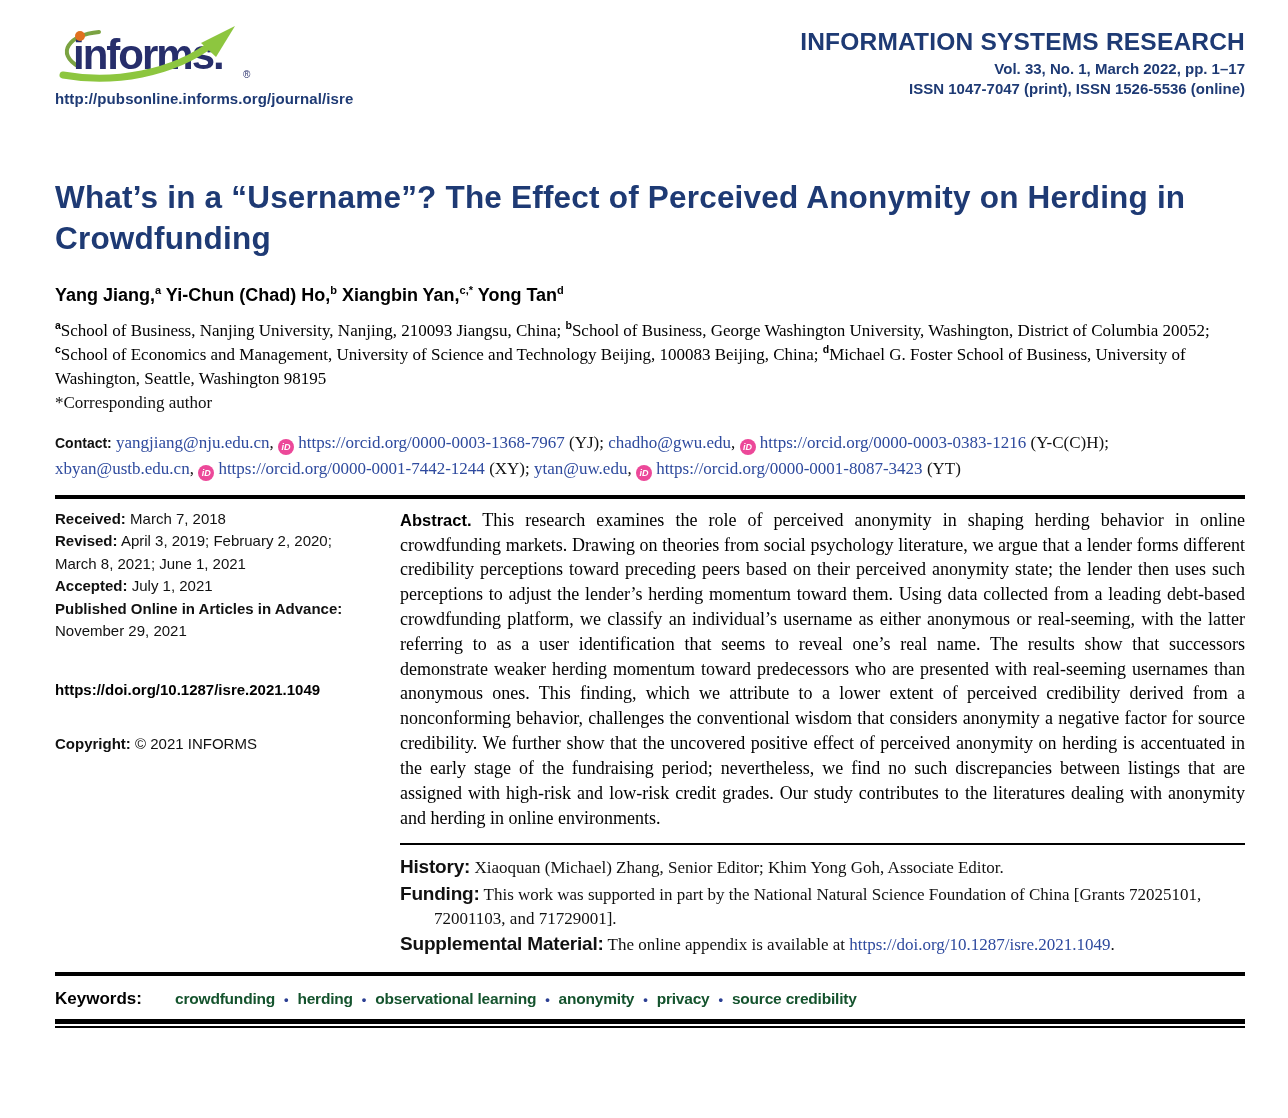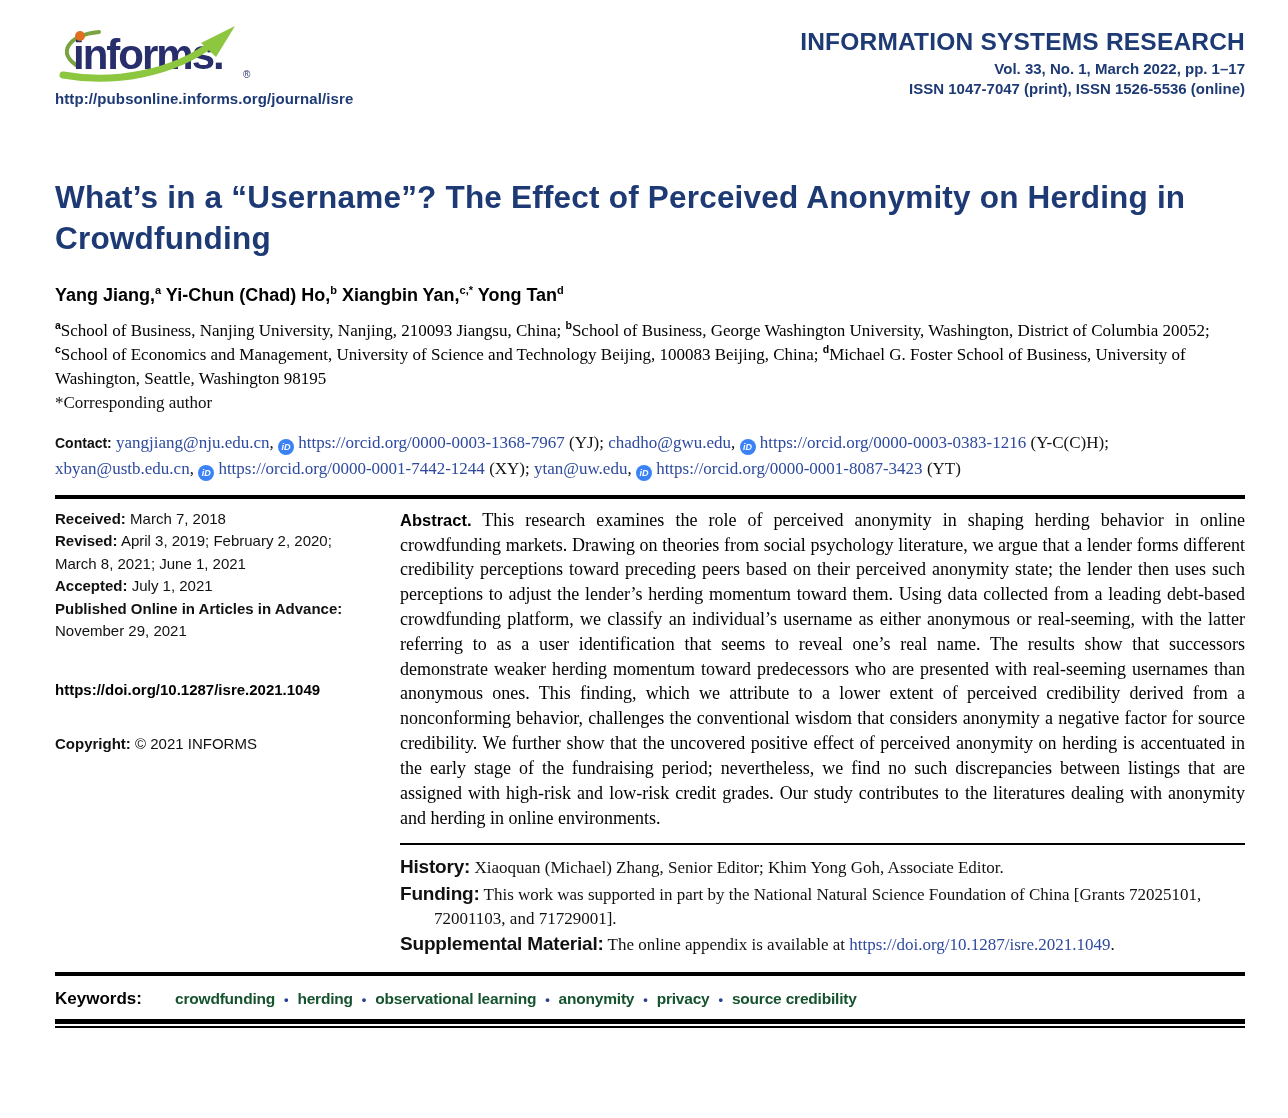--- a/index.html
+++ b/index.html
@@ -33,21 +33,21 @@
     line-height:1.42; color:#000;
   }
   .affiliations sup, .contact sup { font-family:"Liberation Sans",sans-serif; font-weight:bold; font-size:10.5px; vertical-align:super; line-height:0; }
   .corresponding { font-family:"Liberation Serif", serif; font-size:17px; line-height:1.42; }
 
   .contact { margin-top:15px; font-family:"Liberation Serif", serif; font-size:17px; line-height:1.48; }
   .sans-label { font-family:"Liberation Sans",sans-serif; font-weight:bold; font-size:14px; }
   .link { color:#2e4a9e; text-decoration:none; cursor:pointer; }
   .orcid {
     display:inline-block; width:16px; height:16px; border-radius:50%;
-    background:#3b82f6; color:#fff; font-family:"Liberation Sans",sans-serif;
+    background:#ec4899; color:#fff; font-family:"Liberation Sans",sans-serif;
     font-size:9px; font-weight:bold; text-align:center; line-height:16px;
     vertical-align:-2px; cursor:pointer; font-style:italic;
   }
 
   
   .rule-thick { height:4px; background:#000; margin-top:14px; }
   .rule-thin  { height:2px; background:#000; margin:13px 0 9px; }
   .rule-bottom { margin-top:10px; }
   .rule-bottom .thick { height:5px; background:#000; }
   .rule-bottom .thin  { height:2px; background:#000; margin-top:2px; }

